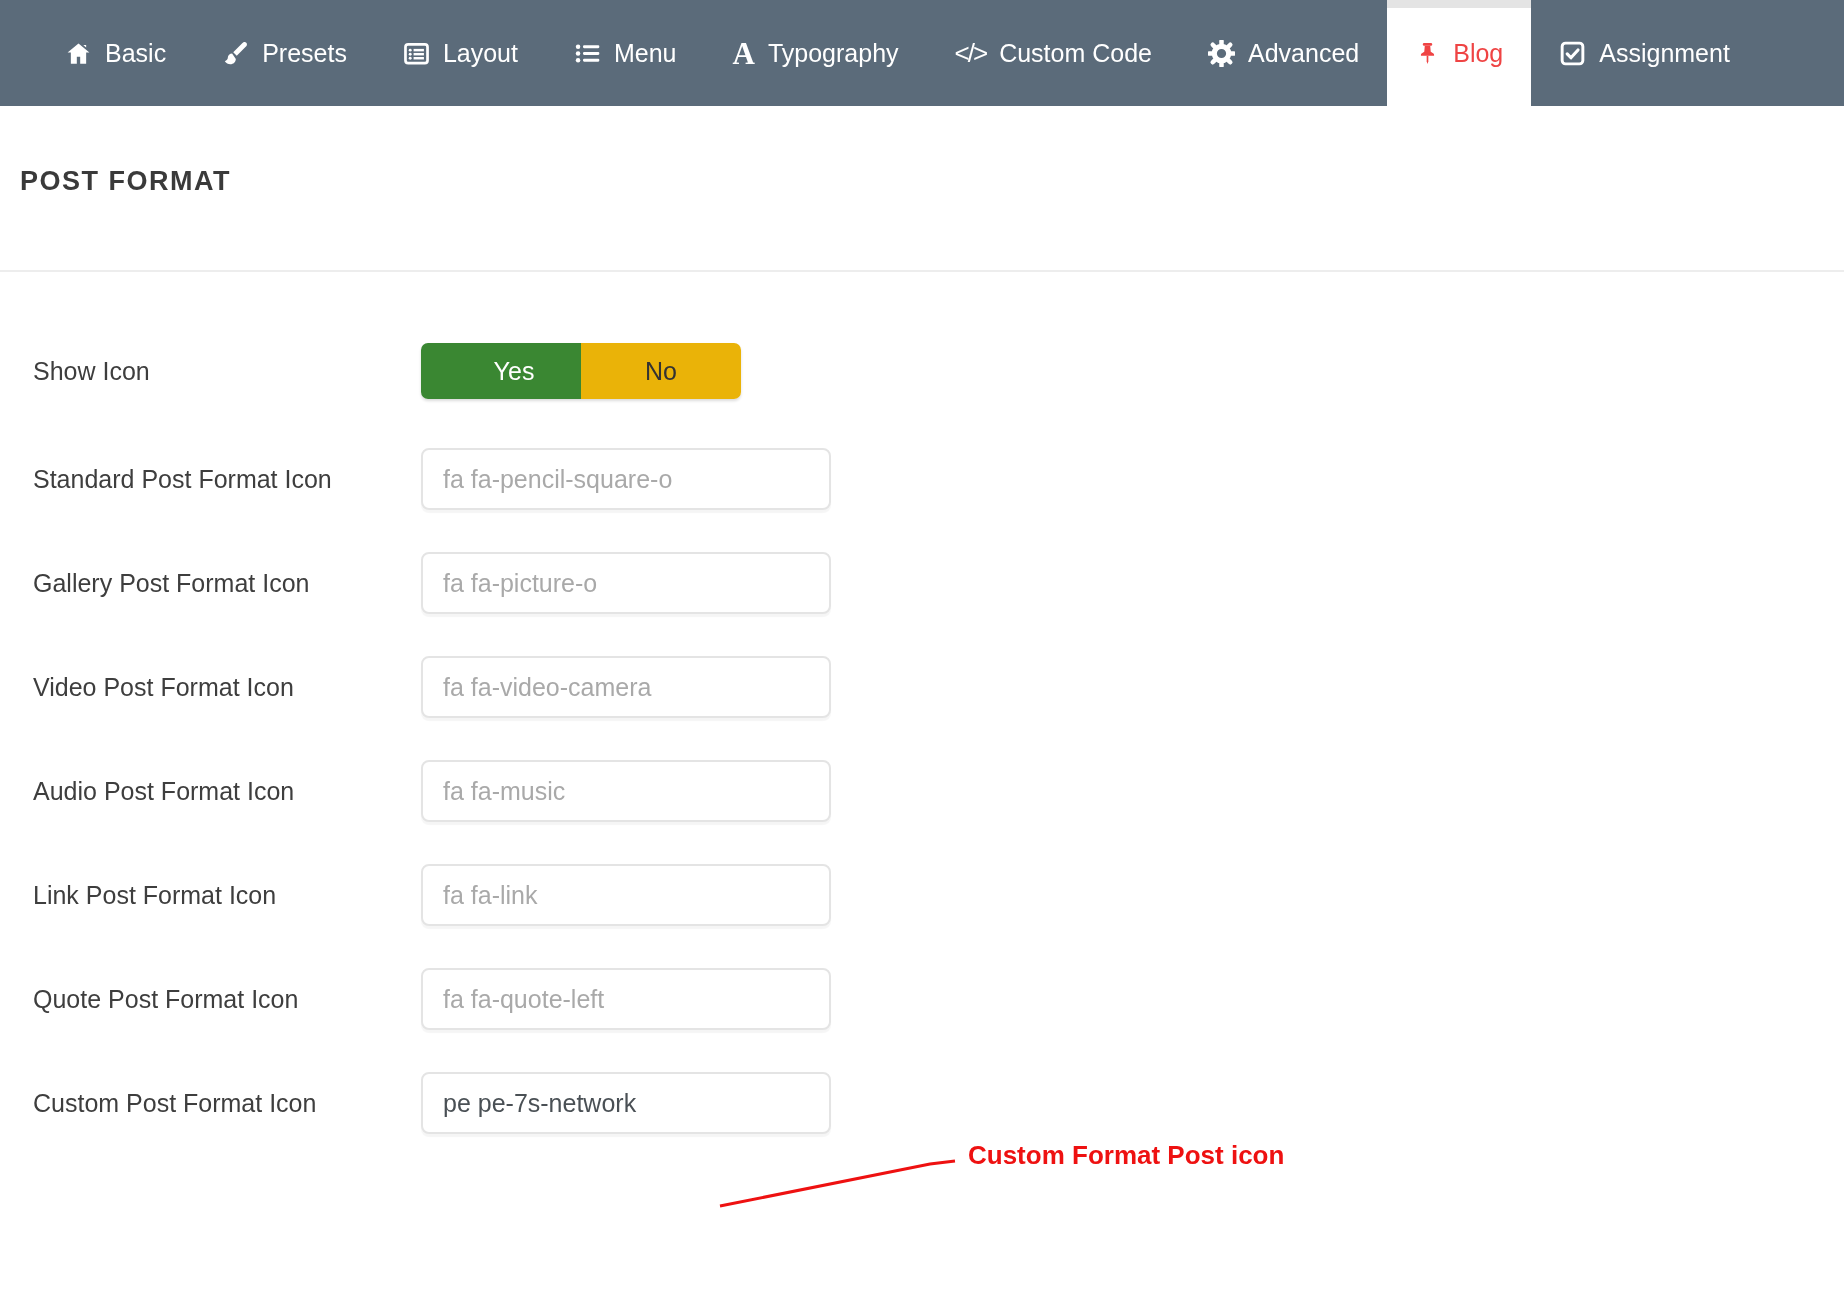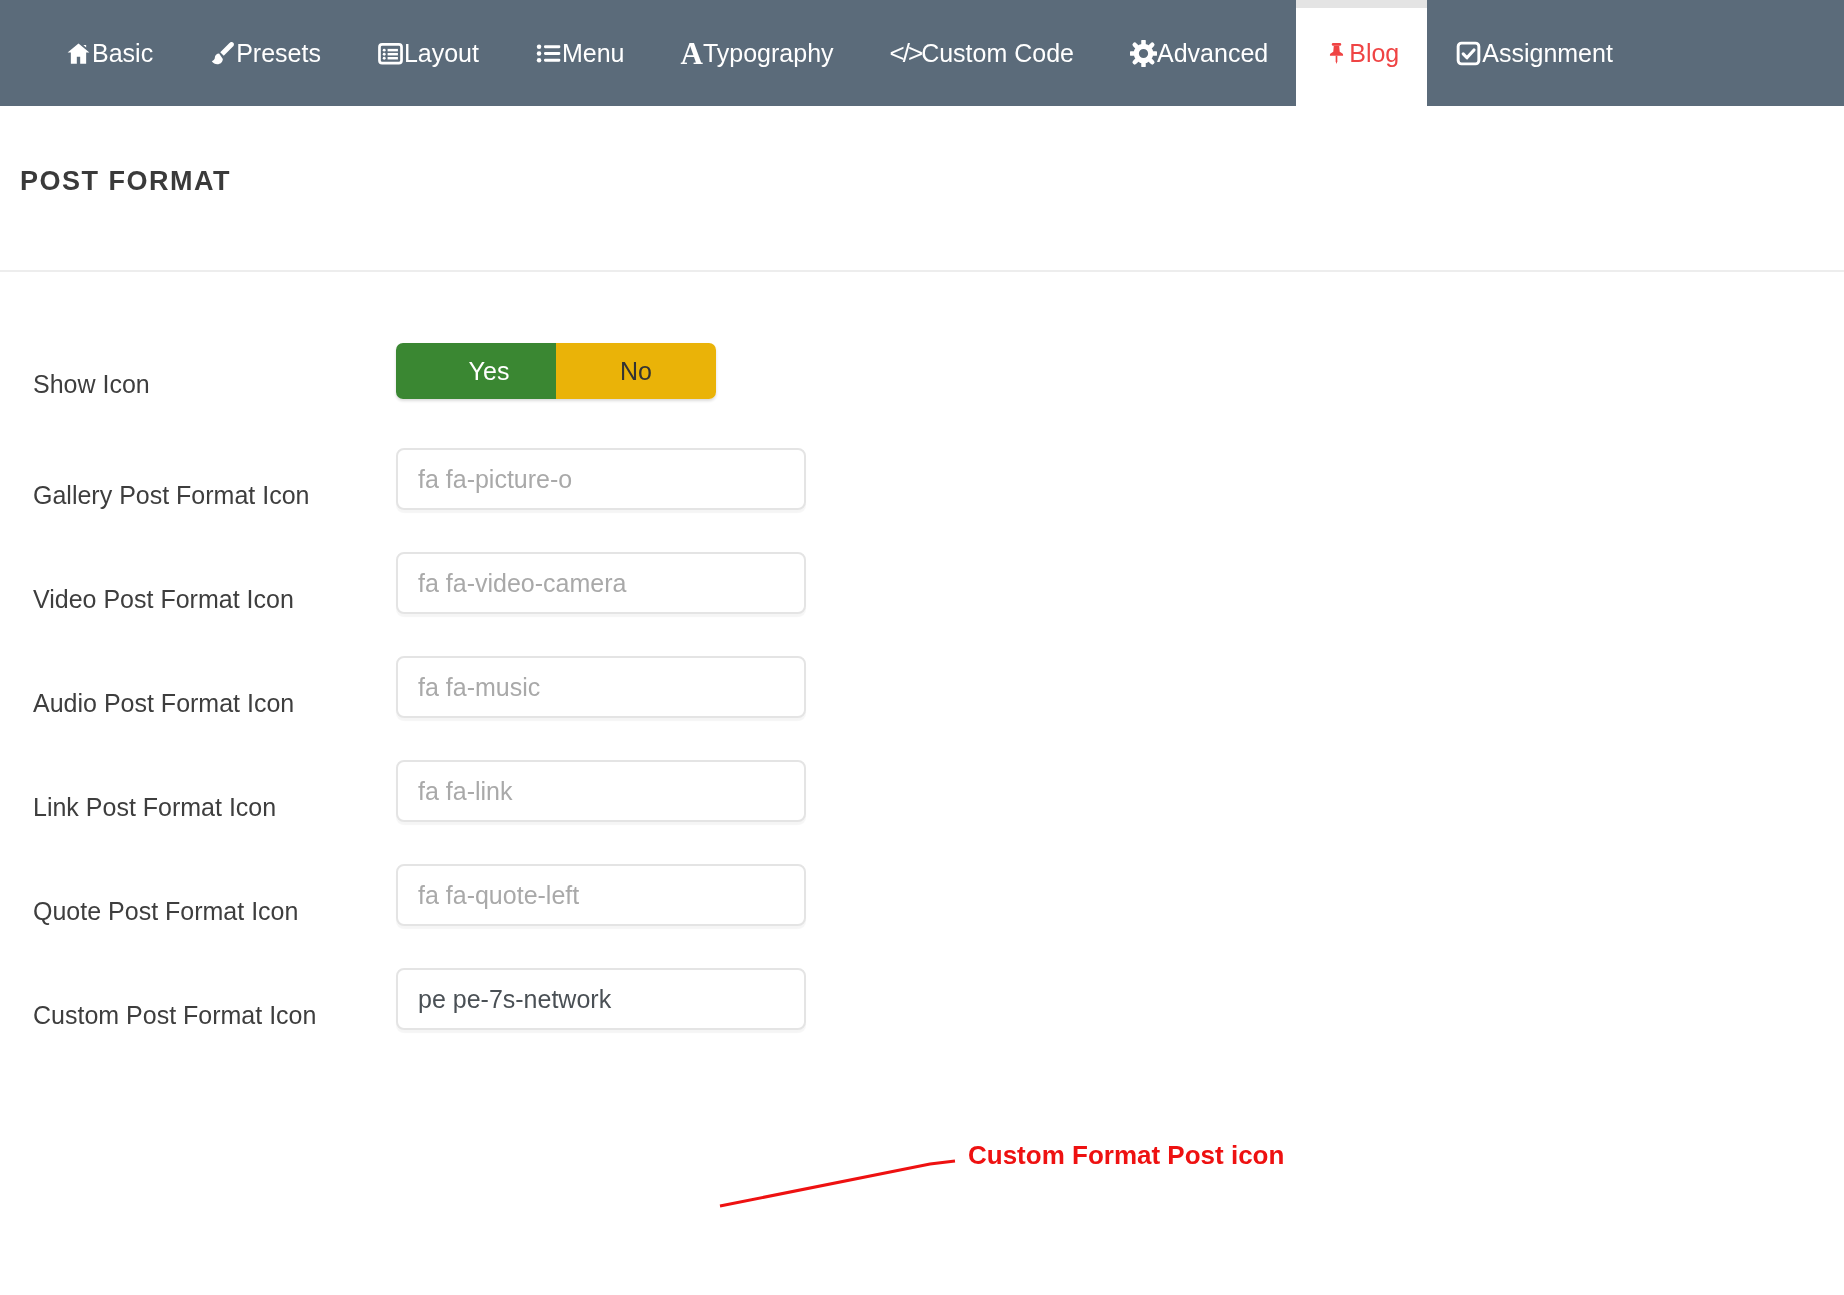--- a/index.html
+++ b/index.html
@@ -6,38 +6,38 @@
   body{
     width:1844px;height:1295px;position:relative;overflow:hidden;
     background:#ffffff;font-family:"Liberation Sans",sans-serif;
   }
   
   .navbar{
     display:flex;align-items:stretch;height:106px;background:#5b6b7a;
     padding-left:37px;
   }
   .nav-tab{
-    position:relative;display:flex;align-items:center;
+    position:relative;display:flex;align-items:center;gap:13px;
     padding:0 28px;color:#ffffff;font-size:25px;cursor:pointer;white-space:nowrap;
   }
   .nav-tab.active{background:#ffffff;color:#ef4444;}
   .tab-strip{position:absolute;top:0;left:0;right:0;height:8px;background:#e4e4e4;}
   .nav-icon{display:flex;align-items:center;}
   .nav-icon svg{display:block;}
   .glyph-icon{font-size:26px;font-weight:bold;line-height:1;}
   .serif-a{font-family:"Liberation Serif",serif;font-size:31px;font-weight:bold;line-height:1;}
   
   .section-header{
     box-sizing:border-box;height:166px;padding:60px 0 0 20px;
     border-bottom:2px solid #ededed;background:#fff;
   }
   .page-title{font-size:27px;font-weight:bold;letter-spacing:1.5px;color:#3a3a3a;}
   
   .content{padding-left:33px;}
-  .row{display:flex;align-items:flex-end;}
+  .row{display:flex;align-items:center;gap:25px;}
   .row-label{width:363px;flex:none;font-size:25px;color:#3e3e3e;}
   .show-icon-row{margin-top:71px;height:56px;}
   .toggle{display:flex;border-radius:7px;box-shadow:0 2px 3px rgba(0,0,0,.14);}
   .toggle-btn{
     width:160px;height:56px;display:flex;align-items:center;justify-content:center;
     font-size:25px;border:none;cursor:pointer;font-family:"Liberation Sans",sans-serif;
     background:#eab308;color:#333;
   }
   .toggle-btn:first-child{border-radius:7px 0 0 7px;}
   .toggle-btn:last-child{border-radius:0 7px 7px 0;}
@@ -165,20 +165,24 @@
 <main class="content">
   <div class="row show-icon-row">
     <span class="row-label">Show Icon</span>
     <div class="toggle" id="show-icon-toggle">
         <button class="toggle-btn selected" style="background: rgb(58, 135, 50);">Yes</button>
         <button class="toggle-btn">No</button>
       </div>
   </div>
   <div class="form-rows" id="form-rows">
       <div class="row">
+        <span class="row-label">Standard Post Format Icon</span>
+        <input class="icon-input" type="text" placeholder="fa fa-pencil-square-o" style="">
+      </div>
+      <div class="row">
         <span class="row-label">Gallery Post Format Icon</span>
         <input class="icon-input" type="text" placeholder="fa fa-picture-o" style="">
       </div>
       <div class="row">
         <span class="row-label">Video Post Format Icon</span>
         <input class="icon-input" type="text" placeholder="fa fa-video-camera" style="">
       </div>
       <div class="row">
         <span class="row-label">Audio Post Format Icon</span>
         <input class="icon-input" type="text" placeholder="fa fa-music" style="">

